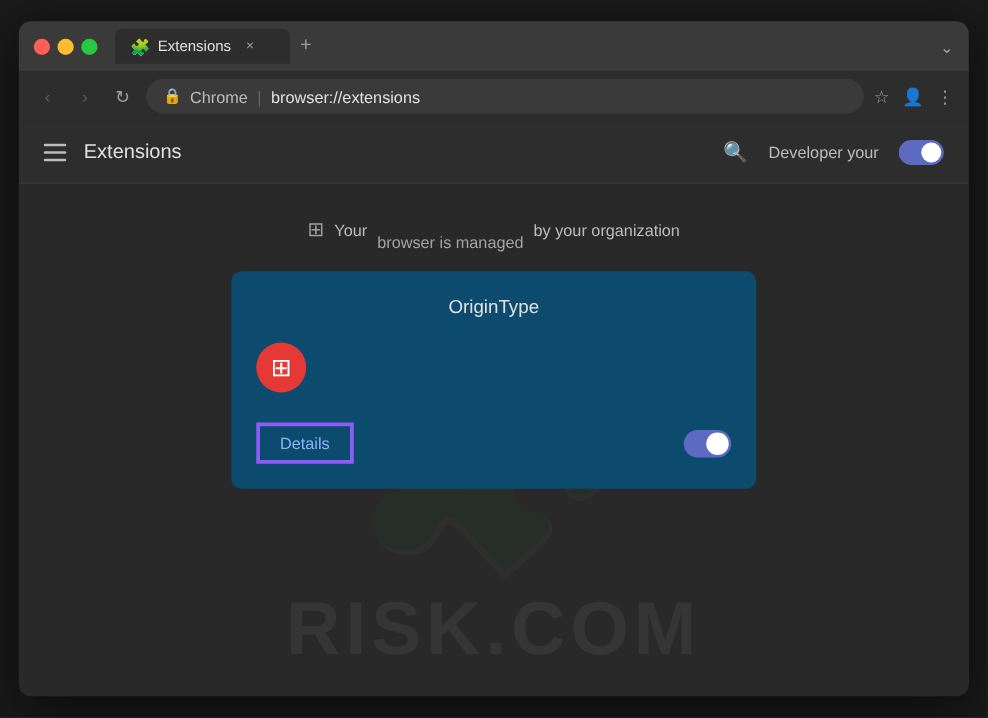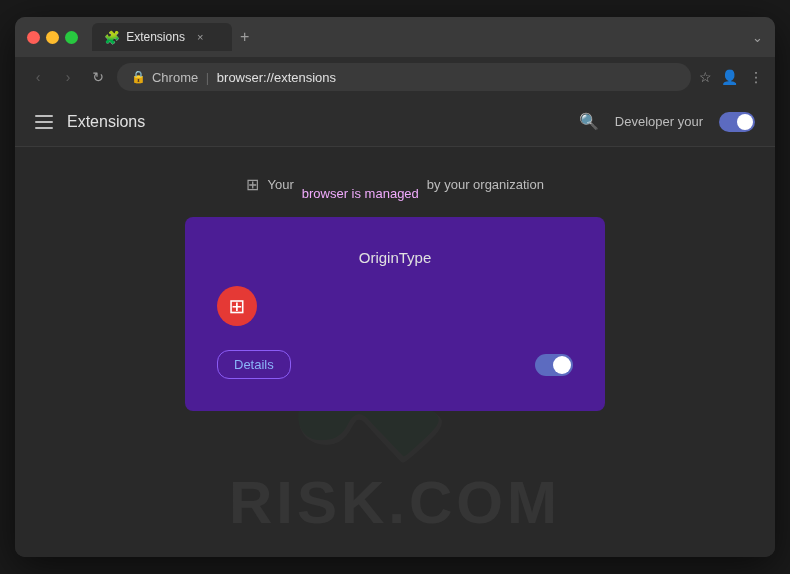--- a/index.html
+++ b/index.html
@@ -286,31 +286,31 @@
       color: #bdbdbd;
       font-size: 13px;
     }
 
     .managed-icon {
       color: #9e9e9e;
       font-size: 16px;
     }
 
     .managed-link {
-      color: #f0abfc;
+      color: #a3a3a3;
       text-decoration: none;
       margin-top: 19px;
     }
 
     
     .ext-card {
-      background: #4c1d95;
+      background: #0c4a6e;
       border-radius: 8px;
       width: 420px;
-      padding: 32px;
+      padding: 20px;
       position: relative;
       z-index: 1;
     }
 
     .ext-card-header {
       display: flex;
       align-items: center;
       justify-content: center;
       margin-bottom: 20px;
     }
@@ -345,24 +345,24 @@
     }
 
     .ext-card-footer {
       display: flex;
       align-items: center;
       justify-content: space-between;
     }
 
     .details-btn {
       background: transparent;
-      border: 1px solid #8b5cf6;
+      border: 3px solid #8b5cf6;
       color: #8ab4f8;
       padding: 6px 16px;
-      border-radius: 12px;
+      border-radius: 0;
       font-size: 13px;
       cursor: pointer;
     }
 
     .ext-toggle {
       width: 38px;
       height: 22px;
       background: #5c6bc0;
       border-radius: 11px;
       position: relative;

